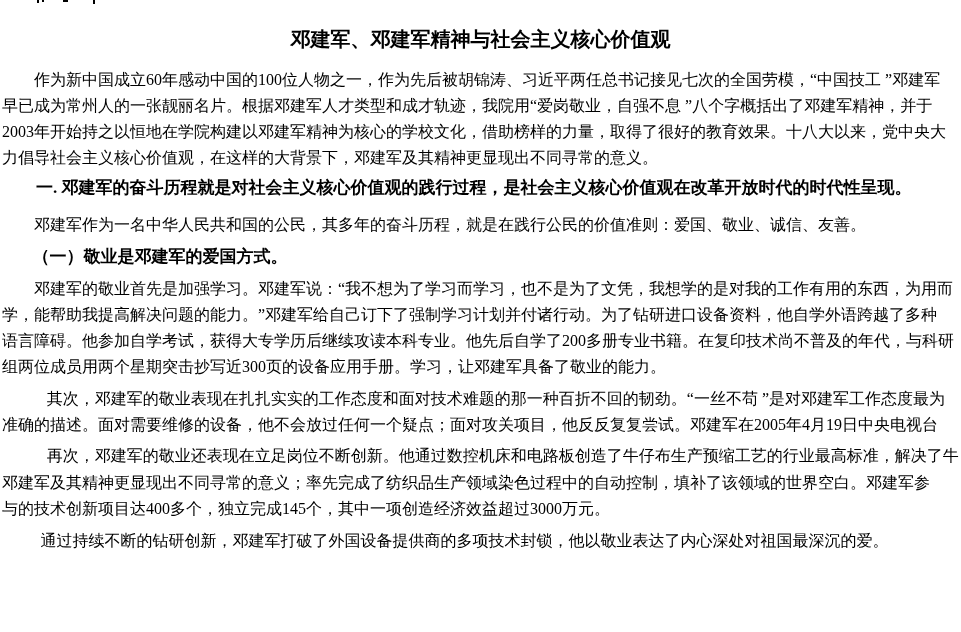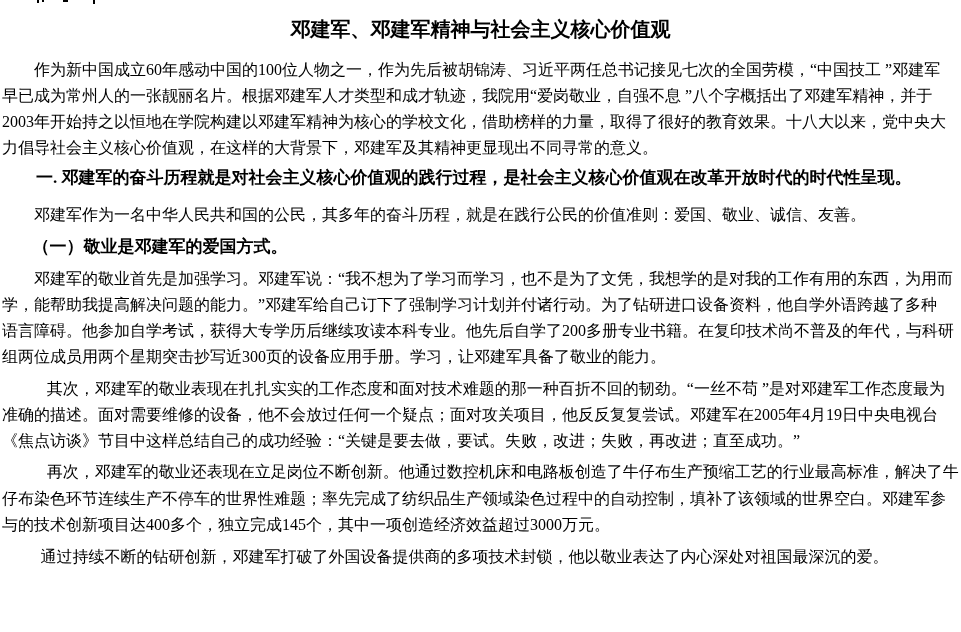--- a/index.html
+++ b/index.html
@@ -10,21 +10,21 @@
     height: 632px;
     background: #ffffff;
     overflow: hidden;
     font-family: "Liberation Serif", "DejaVu Serif", serif;
     color: #000000;
   }
   .doc {
     position: absolute;
     top: 0; left: 0;
     width: 957px;
-    padding: 0 2px;
+    padding: 10px 2px;
   }
   .block { margin: 0 0 6px 0; }
   .block.tight { margin-bottom: 4px; }
   .block.loose { margin-bottom: 11px; }
   .line {
     height: 26px;
     line-height: 26px;
     font-size: 16px;
     white-space: nowrap;
     overflow: hidden;
@@ -76,24 +76,23 @@
       </div>
       <div class="block paragraph">
         <div class="line" style="text-indent: 2em;">邓建军的敬业首先是加强学习。邓建军说：“我不想为了学习而学习，也不是为了文凭，我想学的是对我的工作有用的东西，为用而</div>
         <div class="line">学，能帮助我提高解决问题的能力。”邓建军给自己订下了强制学习计划并付诸行动。为了钻研进口设备资料，他自学外语跨越了多种</div>
         <div class="line">语言障碍。他参加自学考试，获得大专学历后继续攻读本科专业。他先后自学了200多册专业书籍。在复印技术尚不普及的年代，与科研</div>
         <div class="line">组两位成员用两个星期突击抄写近300页的设备应用手册。学习，让邓建军具备了敬业的能力。</div>
       </div>
       <div class="block paragraph">
         <div class="line" style="text-indent: 2.8em;">其次，邓建军的敬业表现在扎扎实实的工作态度和面对技术难题的那一种百折不回的韧劲。“一丝不苟 ”是对邓建军工作态度最为</div>
         <div class="line">准确的描述。面对需要维修的设备，他不会放过任何一个疑点；面对攻关项目，他反反复复尝试。邓建军在2005年4月19日中央电视台</div>
-        <div class="line">《焦点访谈》节目中这样总结自己的成功经验：“关键是要去做，要试。失败，改进；失败，再改进；直至成功。”</div>
       </div>
       <div class="block paragraph">
         <div class="line" style="text-indent: 2.8em; font-family: Liberation Mono, monospace;">再次，邓建军的敬业还表现在立足岗位不断创新。他通过数控机床和电路板创造了牛仔布生产预缩工艺的行业最高标准，解决了牛</div>
-        <div class="line">仔布染色环节连续生产不停车的世界性难题；率先完成了纺织品生产领域染色过程中的自动控制，填补了该领域的世界空白。邓建军参</div>
+        <div class="line">邓建军及其精神更显现出不同寻常的意义；率先完成了纺织品生产领域染色过程中的自动控制，填补了该领域的世界空白。邓建军参</div>
         <div class="line">与的技术创新项目达400多个，独立完成145个，其中一项创造经济效益超过3000万元。</div>
       </div>
       <div class="block paragraph">
         <div class="line" style="text-indent: 2.4em;">通过持续不断的钻研创新，邓建军打破了外国设备提供商的多项技术封锁，他以敬业表达了内心深处对祖国最深沉的爱。</div>
       </div>
     </div>
 </div>
 
 </body></html>

